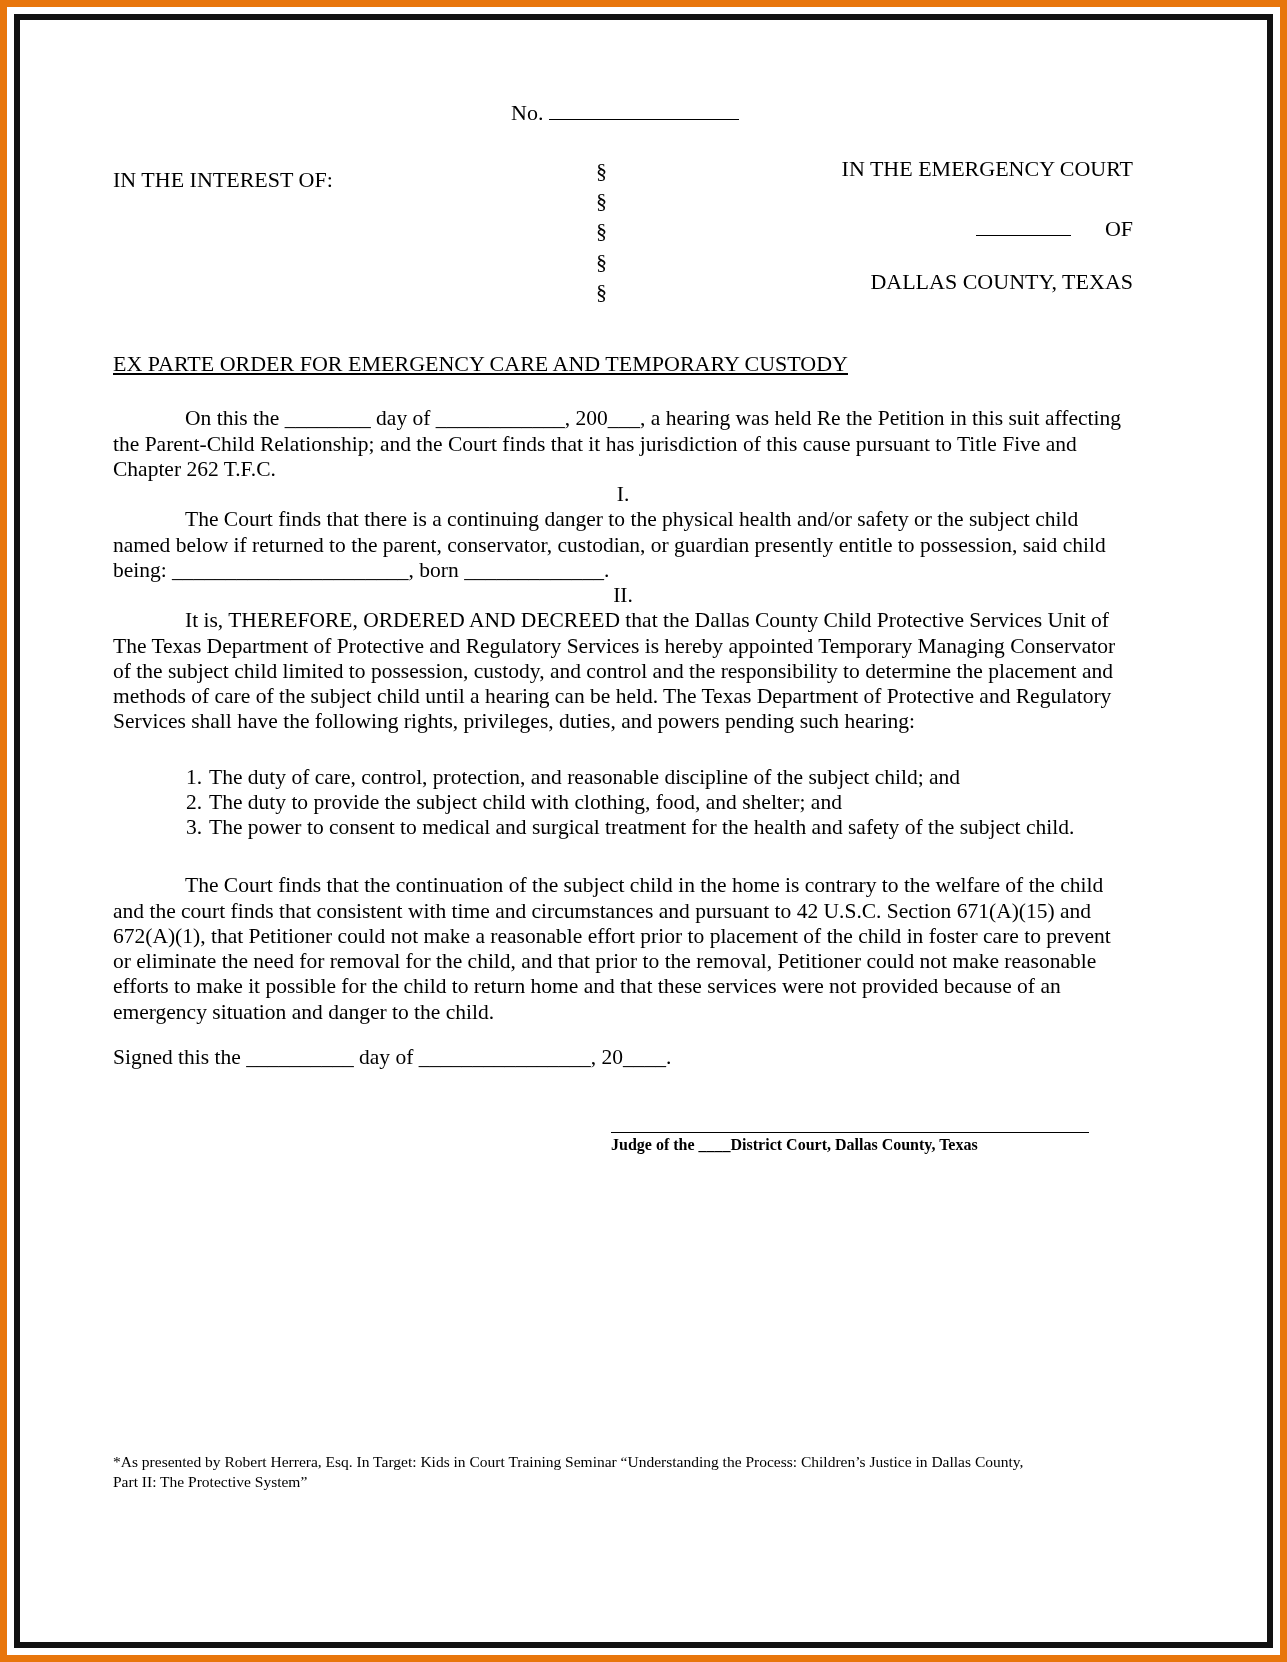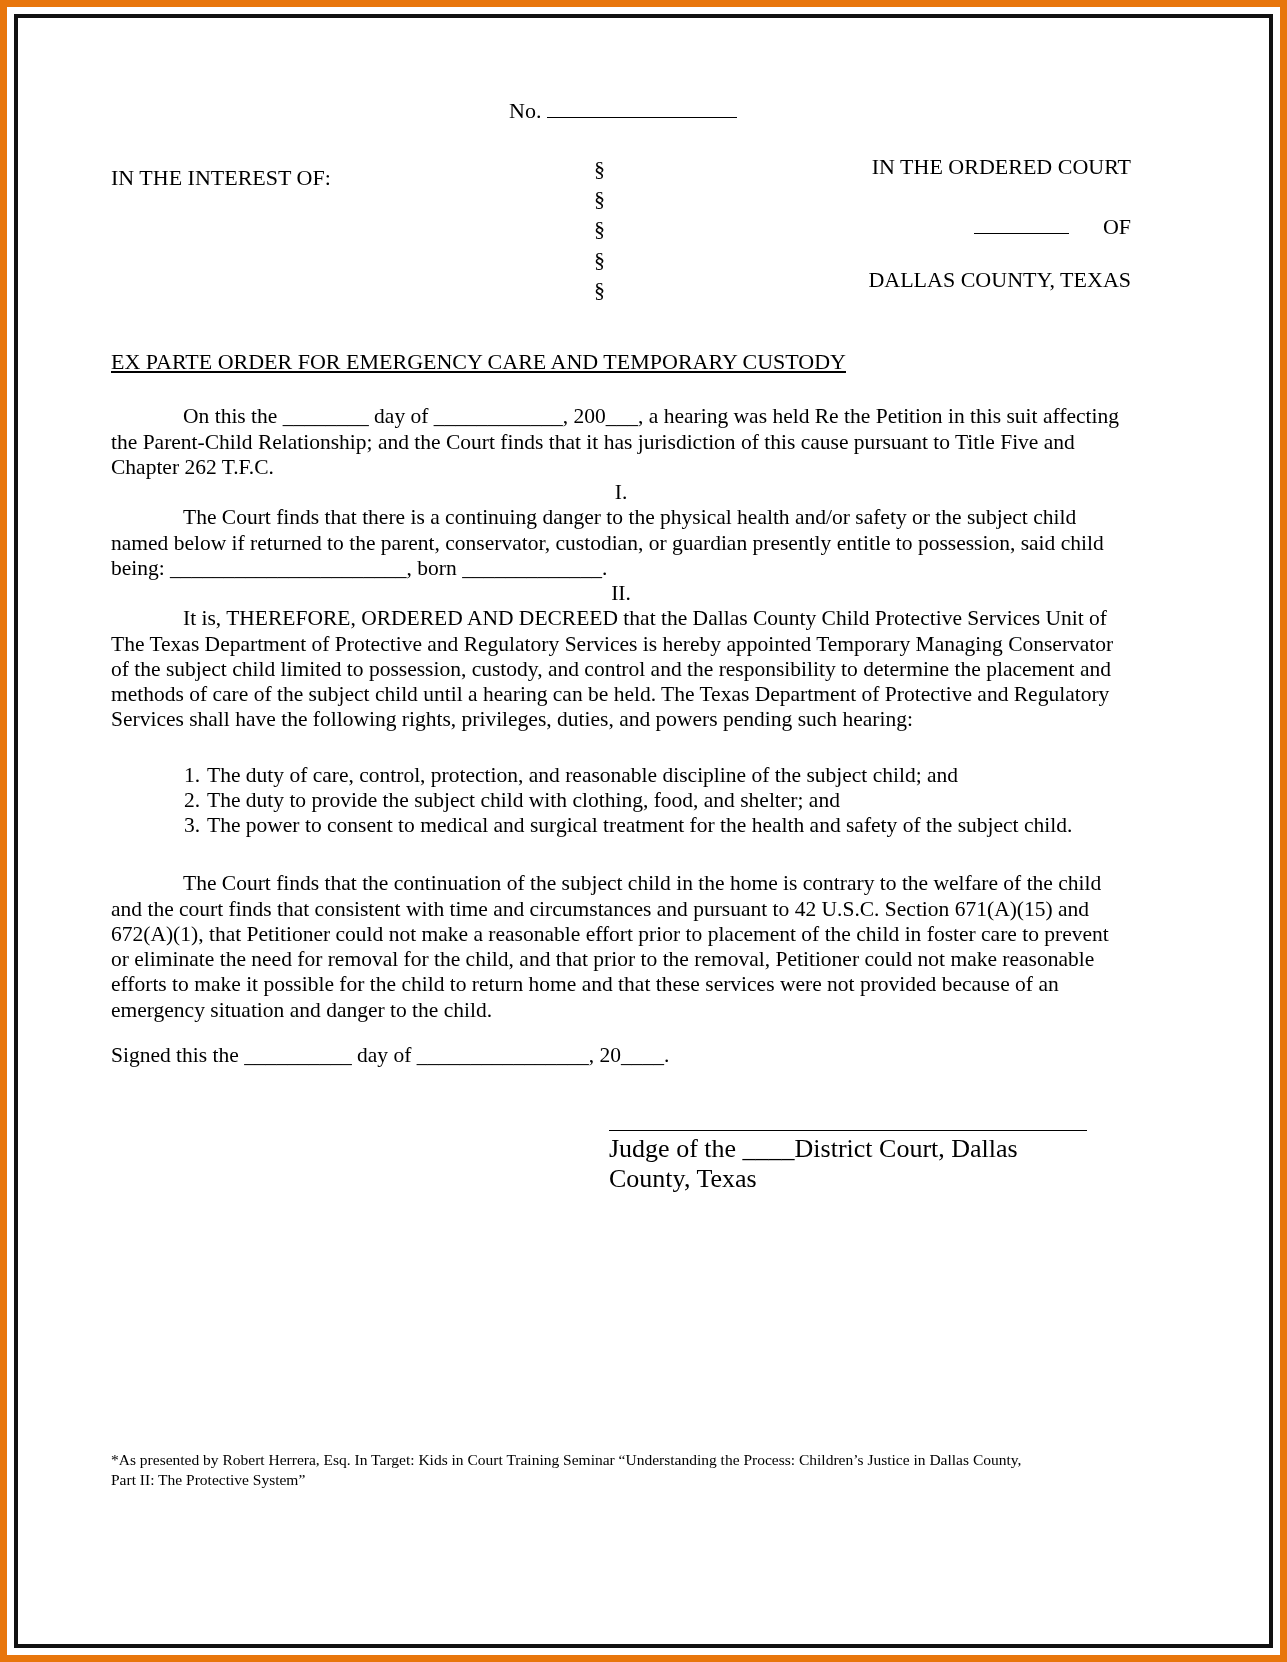--- a/index.html
+++ b/index.html
@@ -21,21 +21,21 @@
     border: 7px solid #E8760C;
     overflow: hidden;
   }
   .sheet {
     position: absolute;
     top: 7px;
     left: 7px;
     right: 7px;
     bottom: 7px;
     background: #ffffff;
-    border: 4px solid #ef4444;
+    border: 6px solid #ef4444;
     box-sizing: border-box;
   }
   .content {
     position: absolute;
     left: 93px;
     top: 80px;
     width: 1020px;
     font-size: 21.5px;
     line-height: 1.165;
   }
@@ -129,21 +129,22 @@
 
   
   .signed-line {
     margin-top: 20px;
     font-size: 21.5px;
   }
   .judge-block {
     margin-top: 62px;
     margin-left: 498px;
     width: 480px;
-    font-size: 26px;
+    font-size: 16px;
+    font-weight: bold;
   }
   .judge-rule {
     border-top: 1.6px solid #000;
     width: 478px;
     margin-bottom: 3px;
   }
 
   
   .footnote {
     position: absolute;
@@ -170,21 +171,21 @@
 
       <div class="caption-sections">
         <div>§</div>
         <div>§</div>
         <div>§</div>
         <div>§</div>
         <div>§</div>
       </div>
 
       <div class="caption-right">
-        <div class="line1">IN THE ORDERED COURT</div>
+        <div class="line1">IN THE EMERGENCY COURT</div>
         <div class="line2"><span class="court-blank"></span><span>OF</span></div>
         <div class="line3">DALLAS COUNTY, TEXAS</div>
       </div>
     </div>
 
     <div class="doc-title"><span>EX PARTE ORDER FOR EMERGENCY CARE AND TEMPORARY CUSTODY</span></div>
 
     <p class="body indent">On this the ________ day of ____________, 200___, a hearing was held Re the Petition in this suit affecting the Parent-Child Relationship; and the Court finds that it has jurisdiction of this cause pursuant to Title Five and Chapter 262 T.F.C.</p>
 
     <div class="roman">I.</div>

